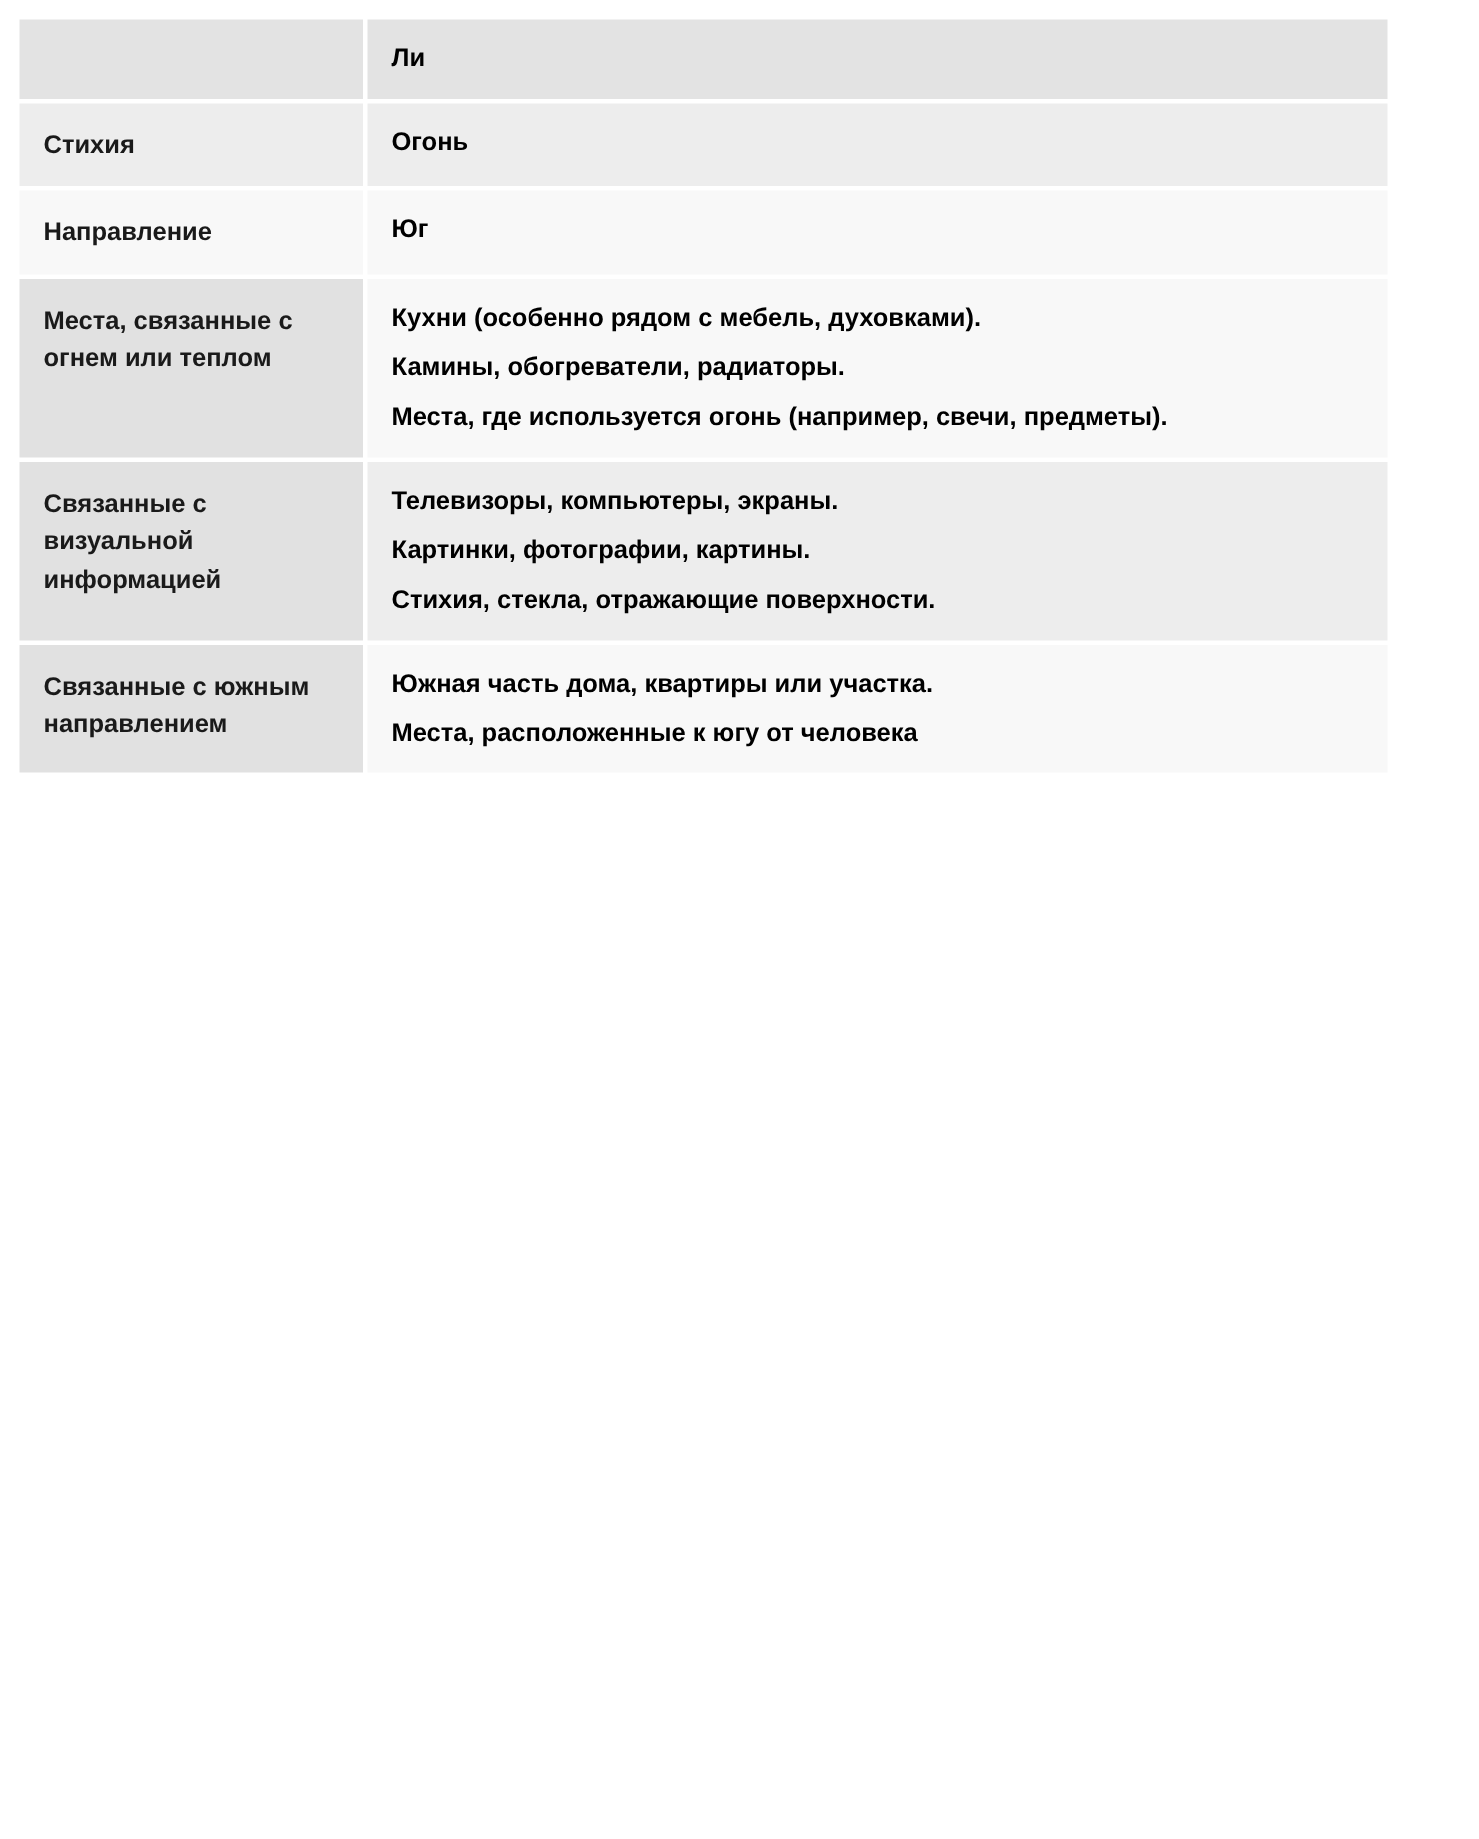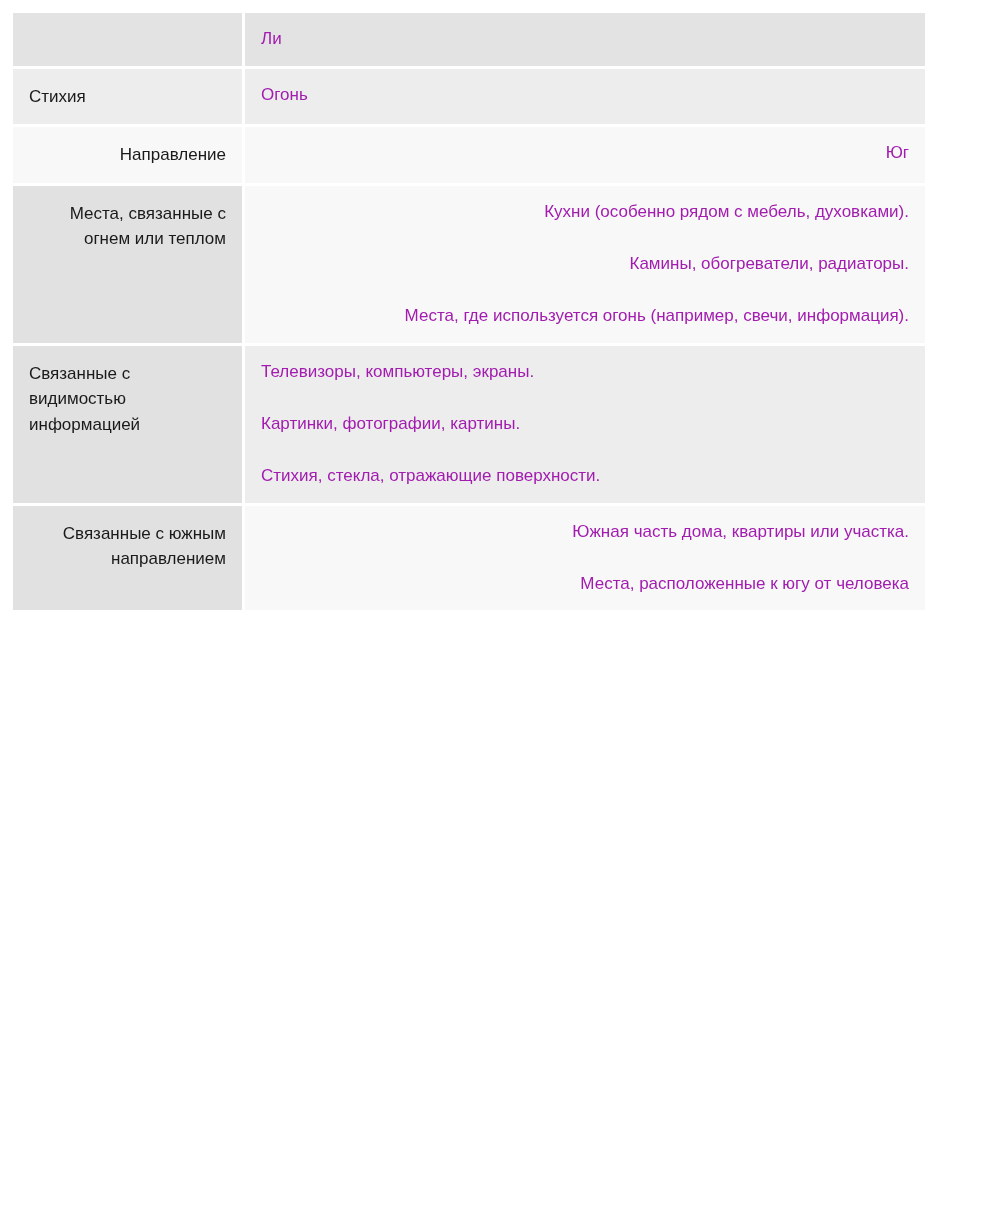--- a/index.html
+++ b/index.html
@@ -35,34 +35,34 @@
     padding: 15px 16px;
     font-size: 17px;
     line-height: 1.35;
   }
   thead th {
     background: var(--header-bg);
     font-weight: bold;
   }
   col.label-col { width: 229px; }
   .label-cell {
-    font-weight: normal;
+    font-weight: bold;
     line-height: 1.5;
   }
   .value-cell {
-    font-weight: normal;
-    color: #a21caf;
+    font-weight: bold;
+    color: #000000;
   }
   tbody tr.odd  .label-cell,
   tbody tr.odd  .value-cell { background: var(--row-odd-bg); }
   tbody tr.even .label-cell,
-  tbody tr.even .value-cell { background: var(--row-even-bg); text-align: right; }
+  tbody tr.even .value-cell { background: var(--row-even-bg); }
   tbody tr.label-shaded .label-cell { background: var(--label-shaded-bg); margin-top: 36px; }
   .value-cell p { margin: 0; }
-  .value-cell p + p { margin-top: 29px; }
+  .value-cell p + p { margin-top: 10px; }
 </style>
 </head>
 <body>
 
 <div class="page">
   <table class="info-table">
     <colgroup>
       <col class="label-col">
       <col class="value-col">
     </colgroup>
@@ -83,25 +83,25 @@
           <th class="label-cell">Направление</th>
           <td class="value-cell">
             <p>Юг</p>
           </td>
         </tr>
         <tr class="even label-shaded">
           <th class="label-cell">Места, связанные с огнем или теплом</th>
           <td class="value-cell">
             <p>Кухни (особенно рядом с мебель, духовками).</p>
             <p>Камины, обогреватели, радиаторы.</p>
-            <p>Места, где используется огонь (например, свечи, информация).</p>
+            <p>Места, где используется огонь (например, свечи, предметы).</p>
           </td>
         </tr>
         <tr class="odd label-shaded">
-          <th class="label-cell">Связанные с видимостью информацией</th>
+          <th class="label-cell">Связанные с визуальной информацией</th>
           <td class="value-cell">
             <p>Телевизоры, компьютеры, экраны.</p>
             <p>Картинки, фотографии, картины.</p>
             <p>Стихия, стекла, отражающие поверхности.</p>
           </td>
         </tr>
         <tr class="even label-shaded">
           <th class="label-cell">Связанные с южным направлением</th>
           <td class="value-cell">
             <p>Южная часть дома, квартиры или участка.</p>

